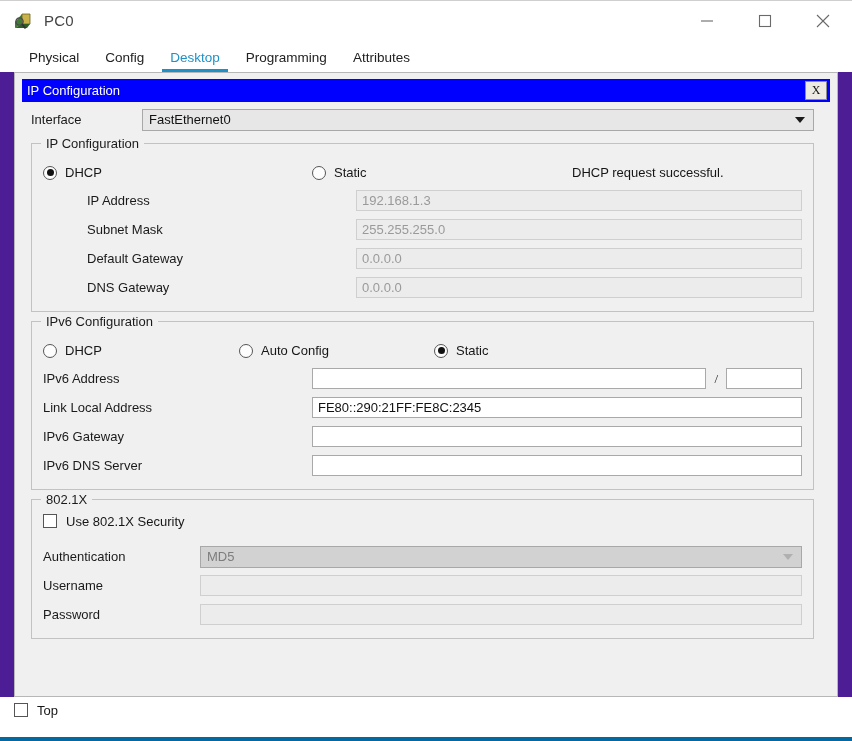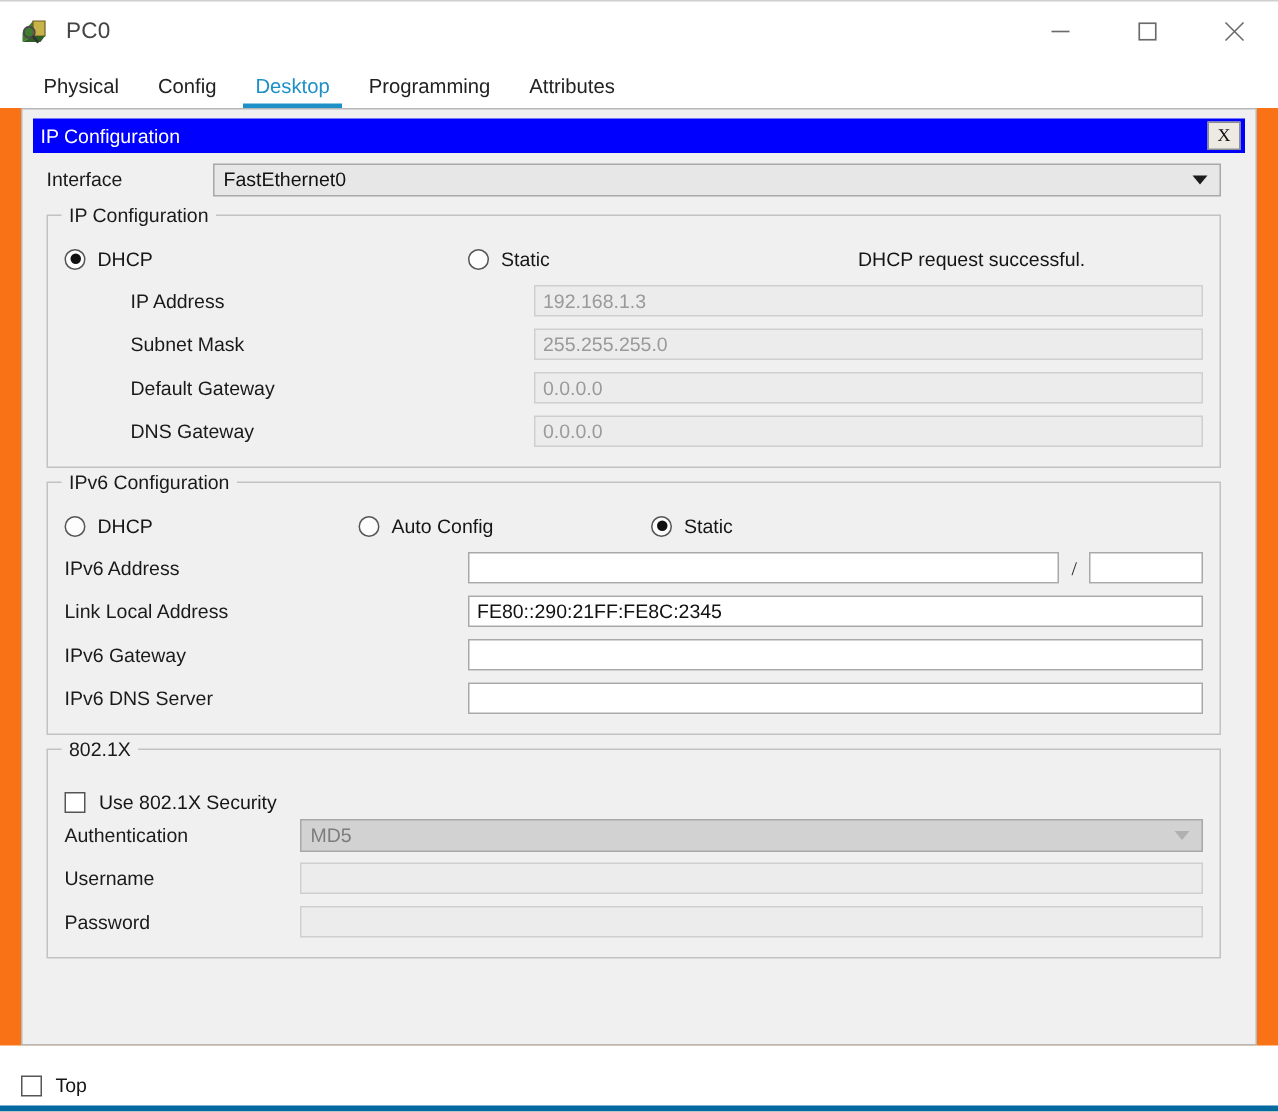--- a/index.html
+++ b/index.html
@@ -8,21 +8,21 @@
     width: 852px; height: 741px;
     background: #ffffff;
     font-family: "Liberation Sans", sans-serif;
     overflow: hidden;
   }
 
   
   .window {
     position: relative;
     width: 852px; height: 741px;
-    background: #f97316;
+    background: #4c1d95;
     display: flex; flex-direction: column;
   }
 
   
   .titlebar {
     height: 40px;
     background: #ffffff;
     display: flex; align-items: center;
     flex: 0 0 auto;
     border-top: 1px solid #cfcfcf;
@@ -228,21 +228,21 @@
     font-size: 13px; color: #222;
     font-family: "Liberation Serif", serif;
   }
   .prefix-box {
     width: 76px;
     flex: 0 0 auto;
   }
 
   
   .check-row {
-    display: flex; align-items: flex-end;
+    display: flex; align-items: flex-start;
     height: 28px;
   }
   .cbox {
     width: 14px; height: 14px;
     border: 1.4px solid #555;
     background: #ffffff;
     margin-right: 9px;
     flex: 0 0 auto;
   }
   .check-label { font-size: 13px; color: #161616; }

